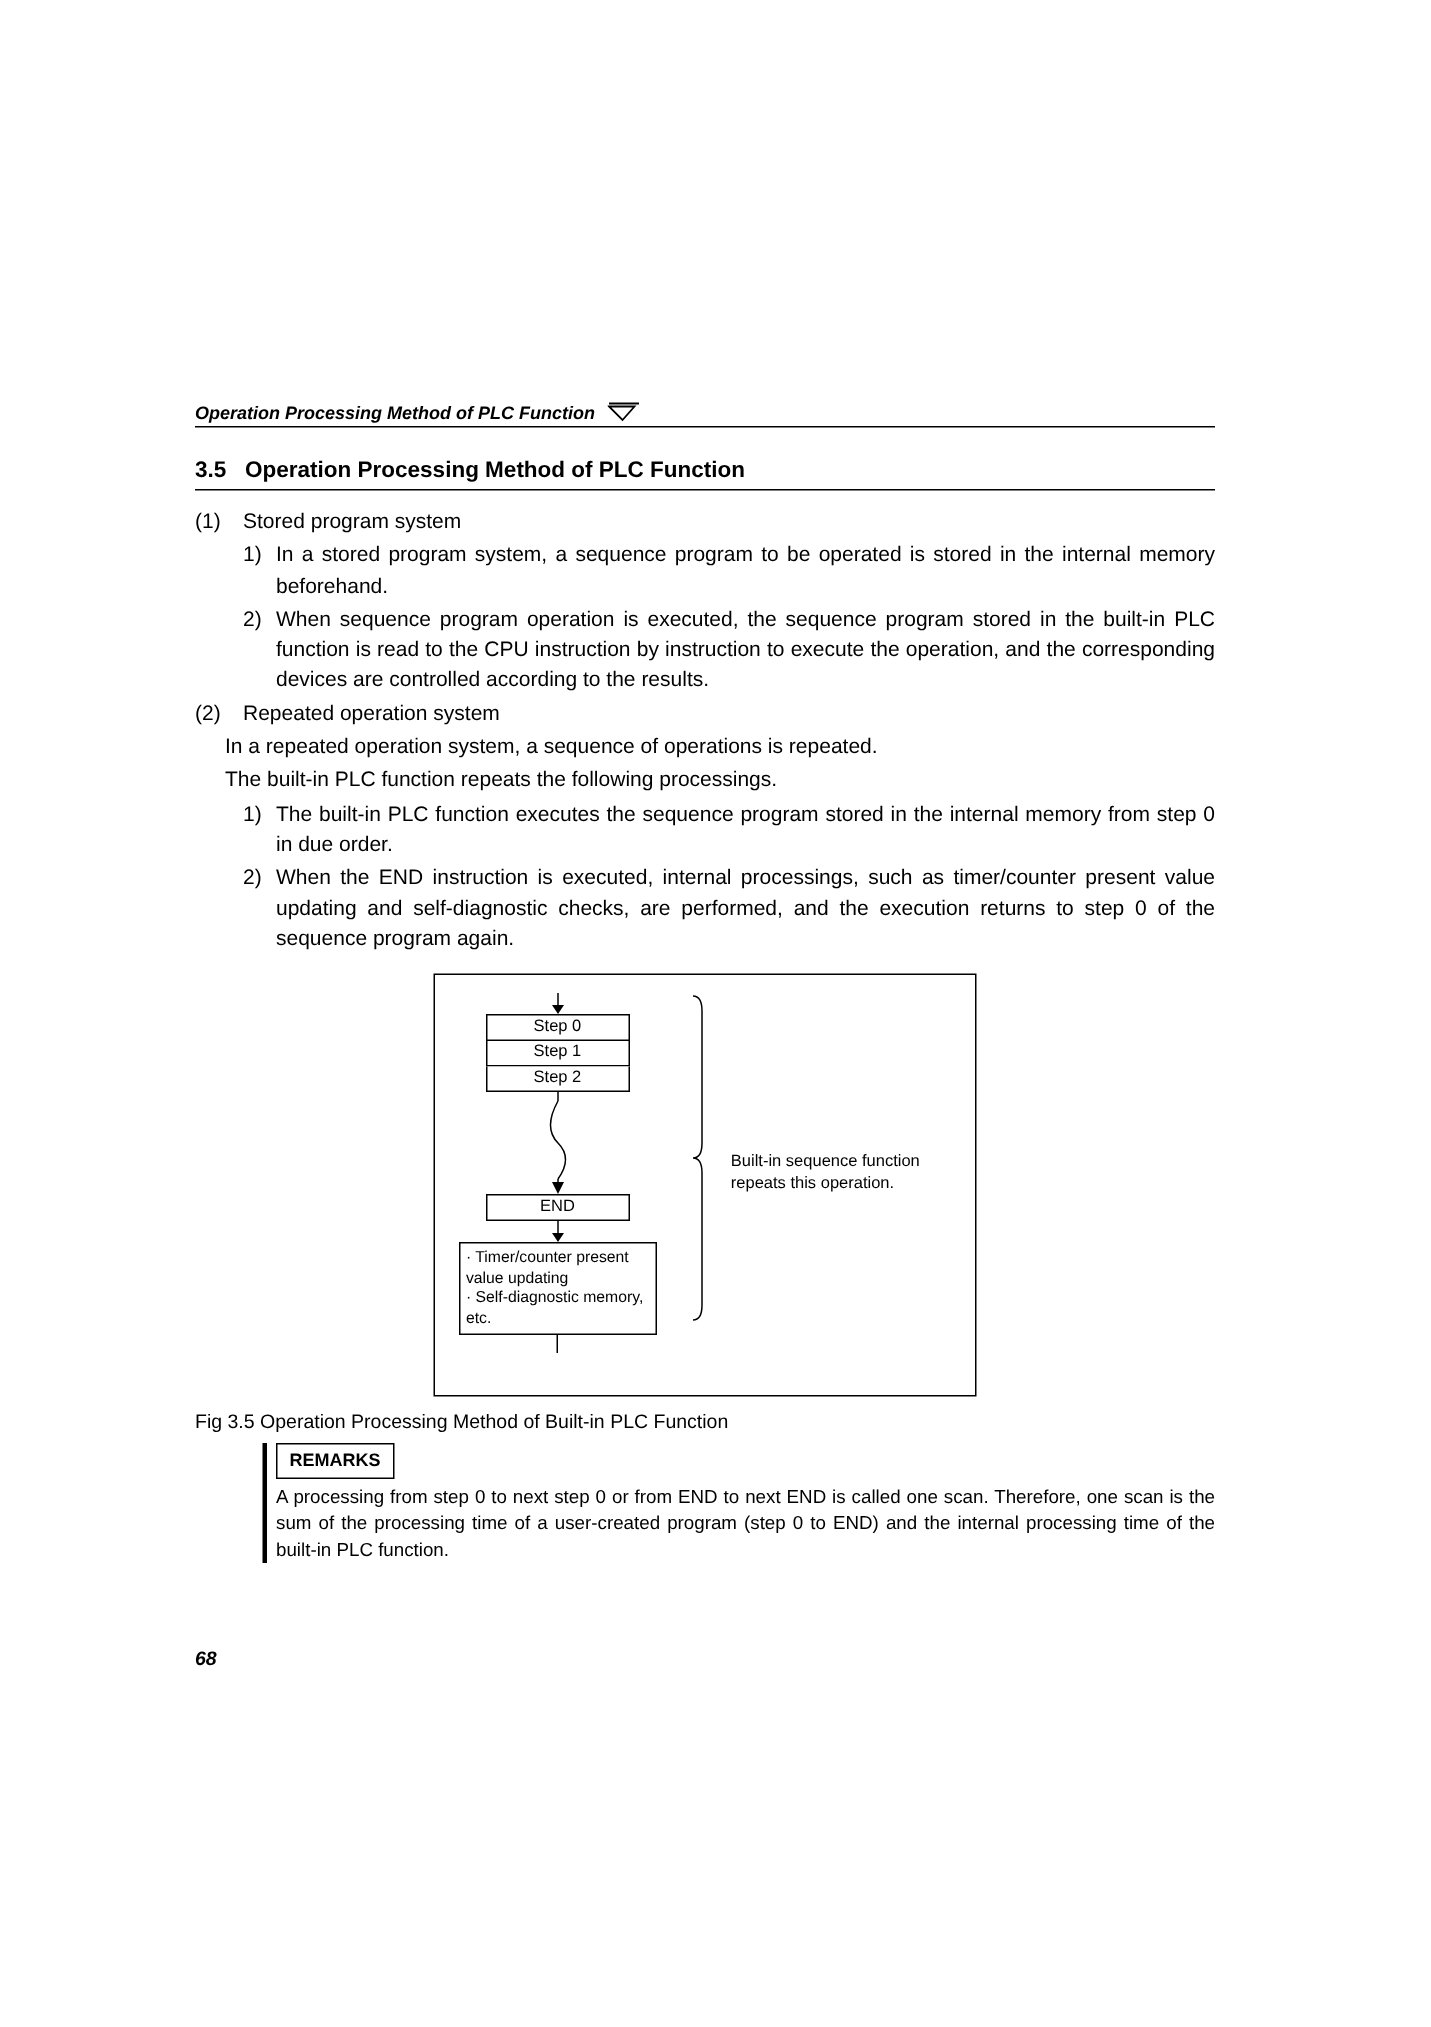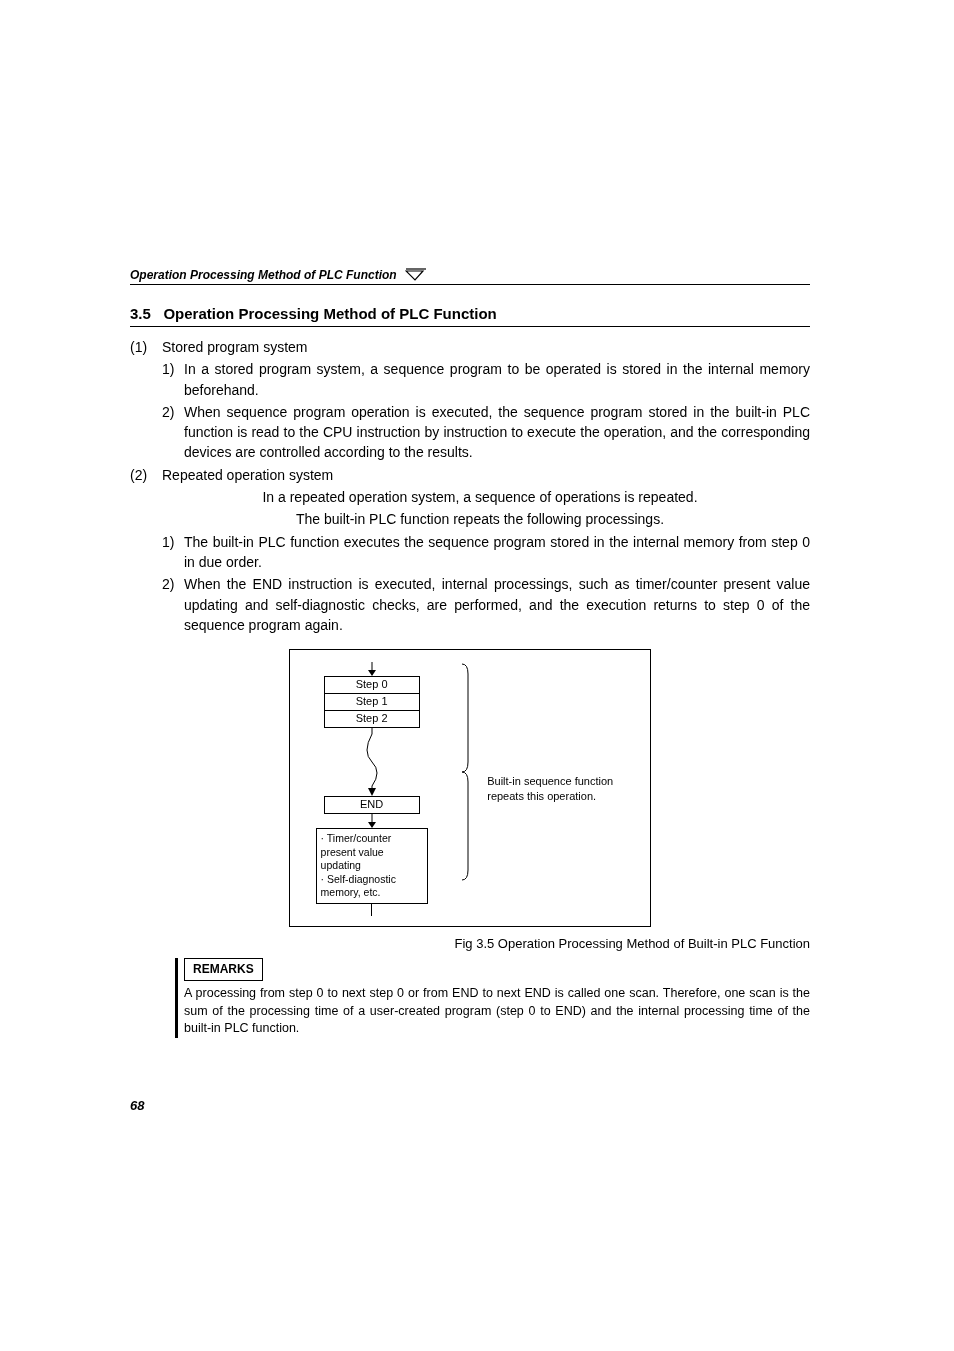--- a/index.html
+++ b/index.html
@@ -61,27 +61,26 @@
   .lvl2 {
     display: flex;
     margin-left: 32px;
     margin-bottom: 2px;
   }
   .lvl2-num { width: 22px; flex-shrink: 0; }
   .lvl2-body { flex: 1; text-align: justify; }
   .sub-indent {
     margin-left: 20px;
     margin-bottom: 2px;
-    text-align: center;
   }
   .figure {
     margin: 14px auto 6px auto;
     width: 362px;
     border: 1px solid #000;
-    padding: 12px 10px 10px 10px;
+    padding: 12px 10px 28px 10px;
     position: relative;
   }
   .fig-inner {
     display: flex;
     align-items: center;
     gap: 18px;
   }
   .fig-left {
     width: 150px;
     display: flex;
@@ -91,21 +90,21 @@
   .step-box {
     border: 1px solid #000;
     width: 96px;
     text-align: center;
     font-size: 11px;
     line-height: 1.45;
     background: #fff;
   }
   .processing-box {
     border: 1px solid #000;
-    width: 112px;
+    width: 132px;
     font-size: 10.5px;
     line-height: 1.3;
     padding: 3px 4px;
     text-align: left;
     background: #fff;
   }
   .bracket {
     width: 8px;
     flex-shrink: 0;
     align-self: stretch;
@@ -114,21 +113,21 @@
     font-size: 11px;
     line-height: 1.35;
     width: 160px;
   }
   .stub-line {
     height: 12px;
     width: 1px;
     background: #000;
   }
   .fig-caption {
-    text-align: right;
+    text-align: left;
     font-size: 13px;
     margin-top: 8px;
     margin-bottom: 0;
   }
   .remarks-wrap {
     border-left: 3px solid #000;
     padding-left: 6px;
     margin-top: 4px;
     margin-left: 45px;
   }

